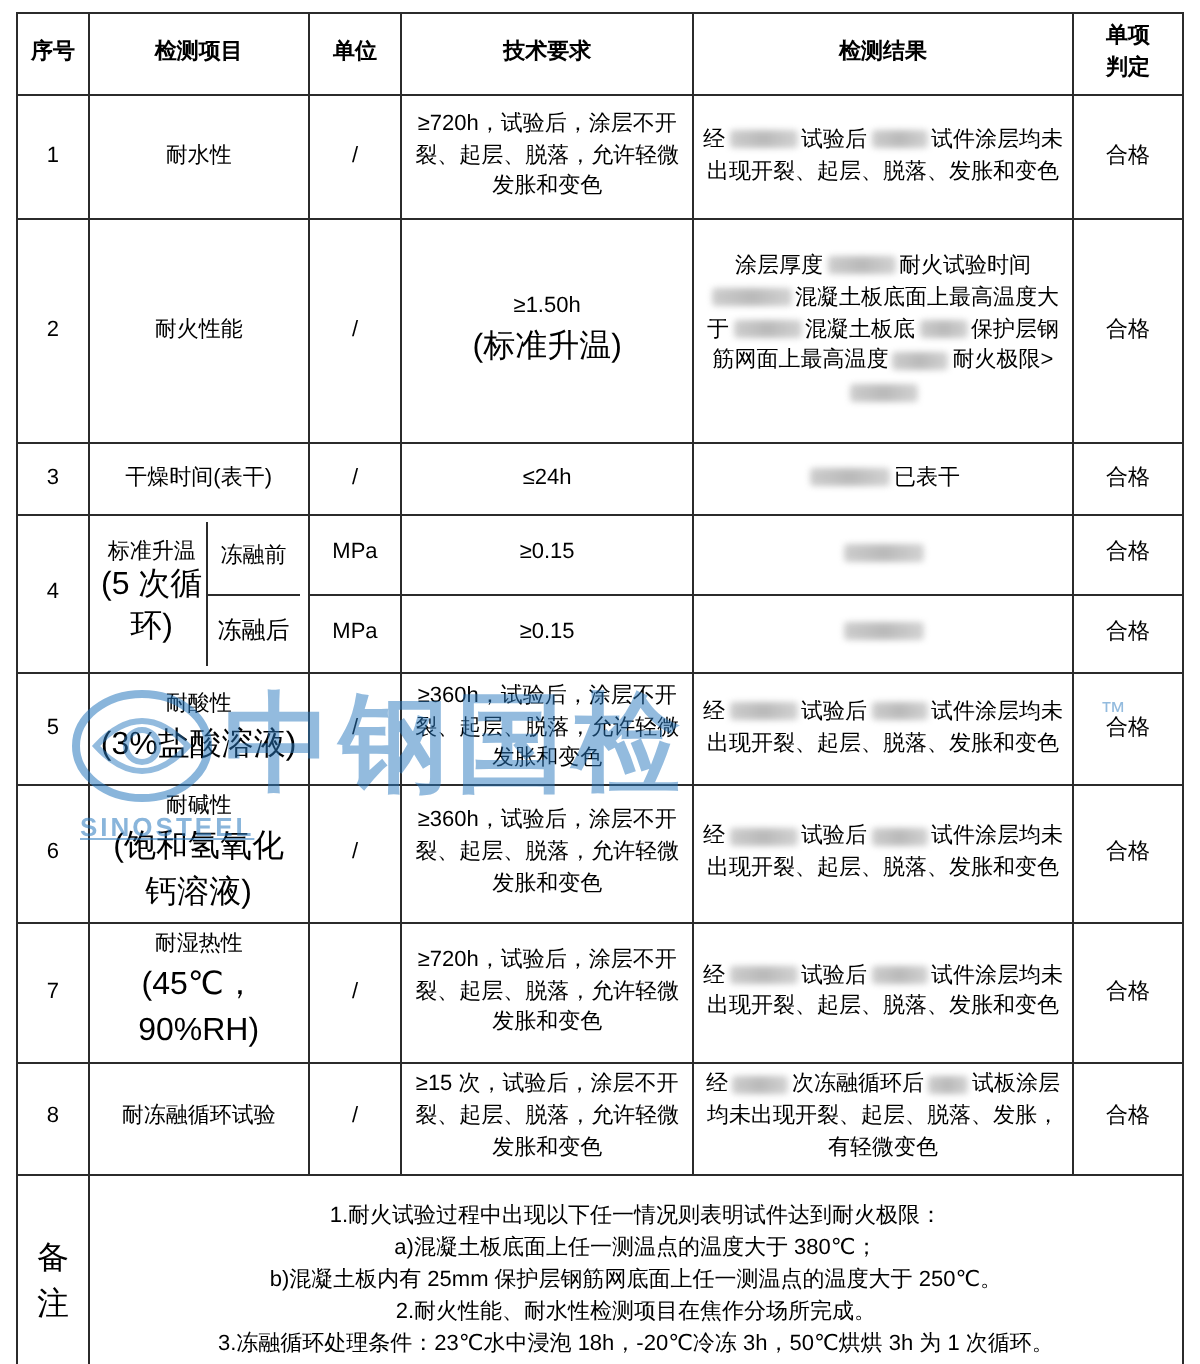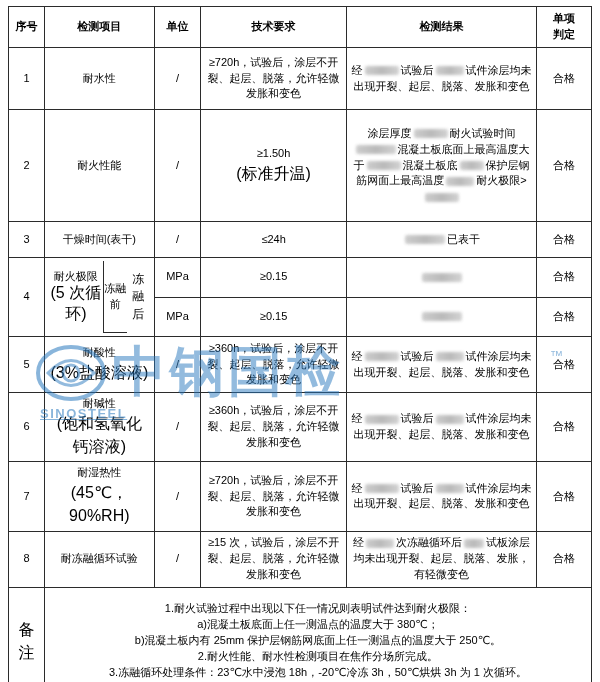--- a/index.html
+++ b/index.html
@@ -173,24 +173,24 @@
         <td>≤24h</td>
         <td><span class="blur b40"></span>已表干</td>
         <td>合格</td>
       </tr>
 
       <tr style="height:36px">
         <td rowspan="2">4</td>
         <td rowspan="2" class="nopad">
           <div style="display:flex;align-items:center;height:72px;">
             <div style="flex:1;font-size:11px;line-height:1.3;">
-              <div>耐火极限</div>
+              <div>标准升温</div>
               <div class="sub">(5 次循环)</div>
             </div>
-            <div style="width:46px;border-left:1px solid #2b2b2b;height:72px;display:flex;flex-direction:row;">
+            <div style="width:46px;border-left:1px solid #2b2b2b;height:72px;display:flex;flex-direction:column;">
               <div style="flex:1;display:flex;align-items:center;justify-content:center;border-bottom:1px solid #2b2b2b;font-size:11px;">冻融前</div>
               <div style="flex:1;display:flex;align-items:center;justify-content:center;font-size:12px;">冻融后</div>
             </div>
           </div>
         </td>
         <td>MPa</td>
         <td>≥0.15</td>
         <td><span class="blur b40"></span></td>
         <td>合格</td>
       </tr>

